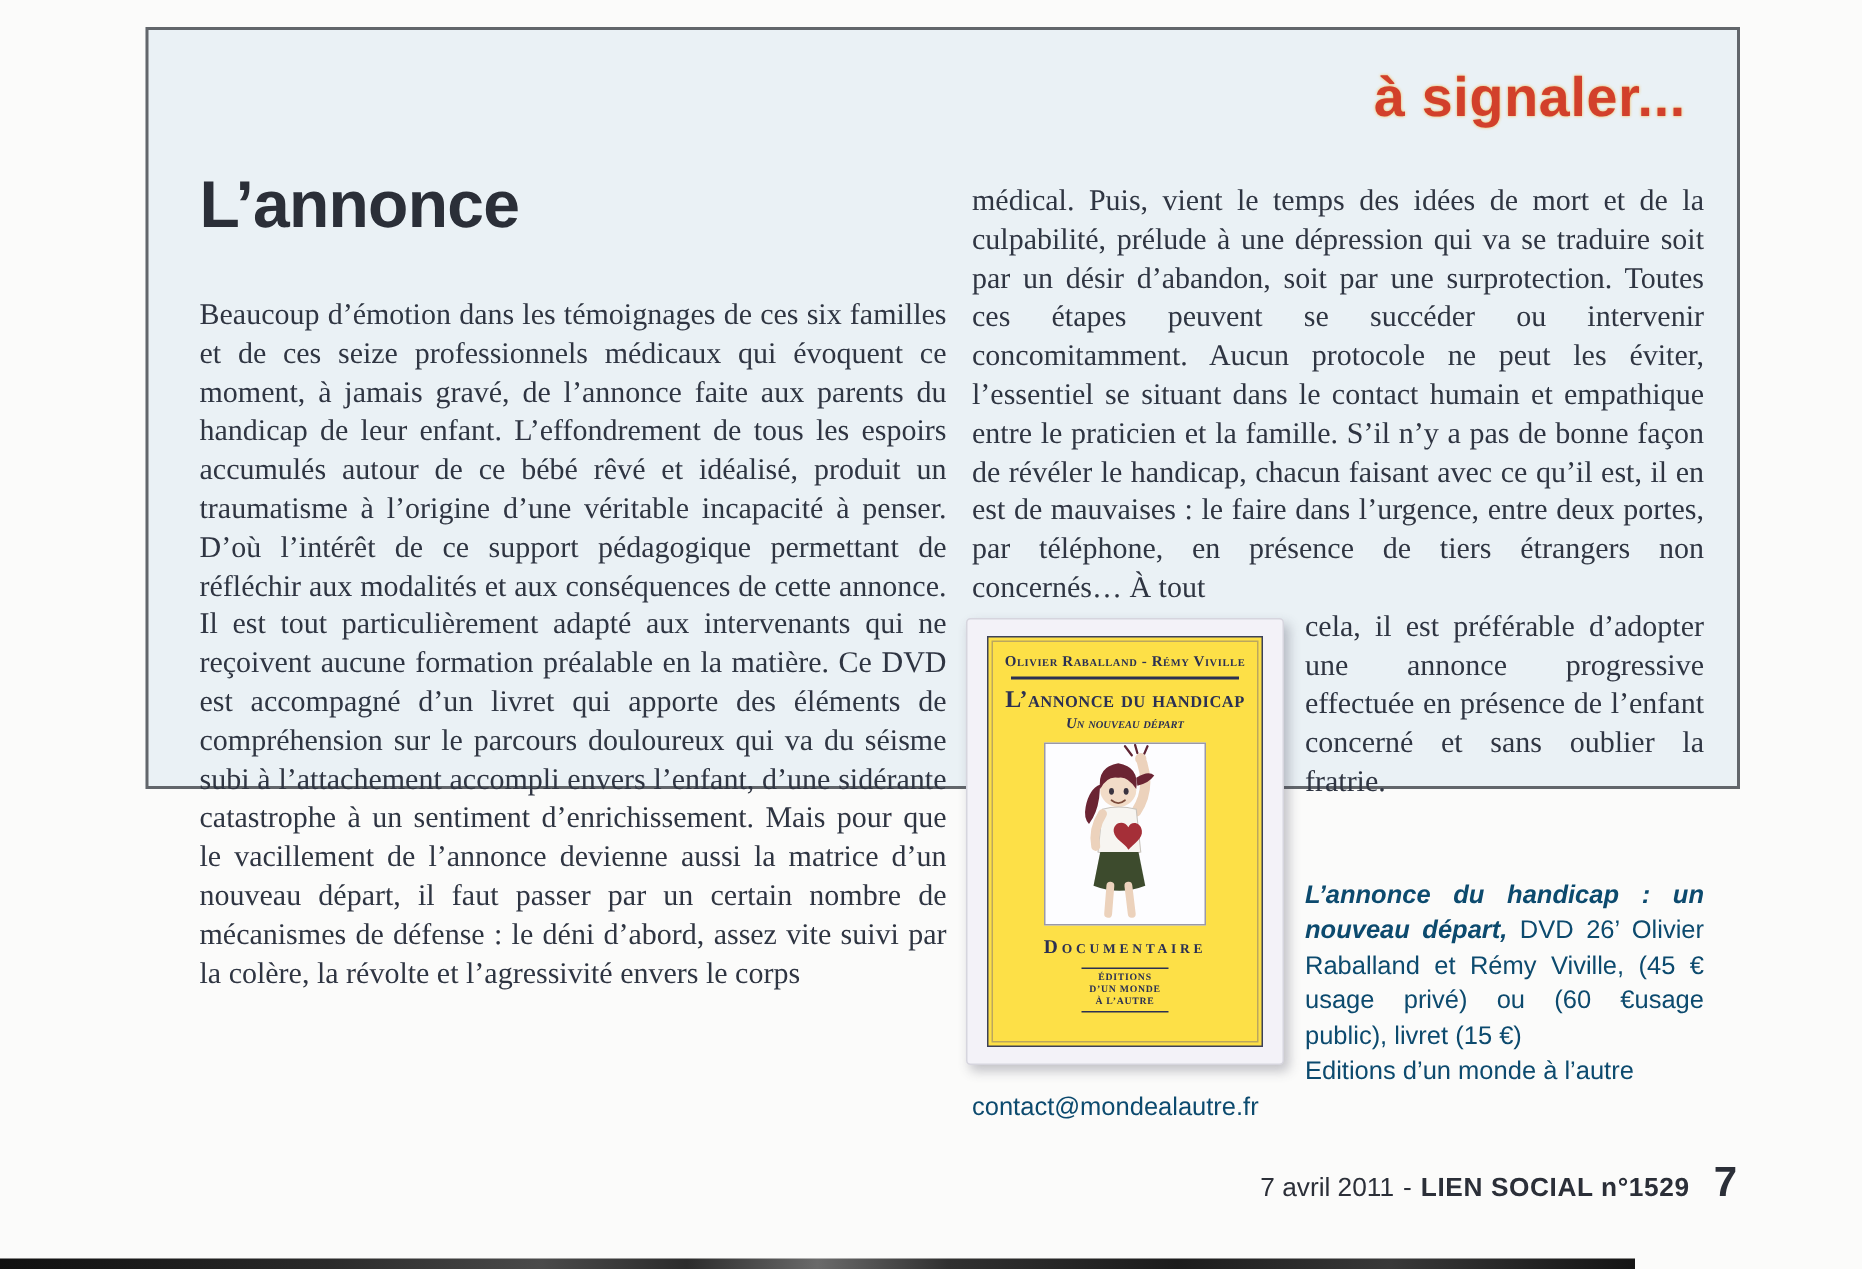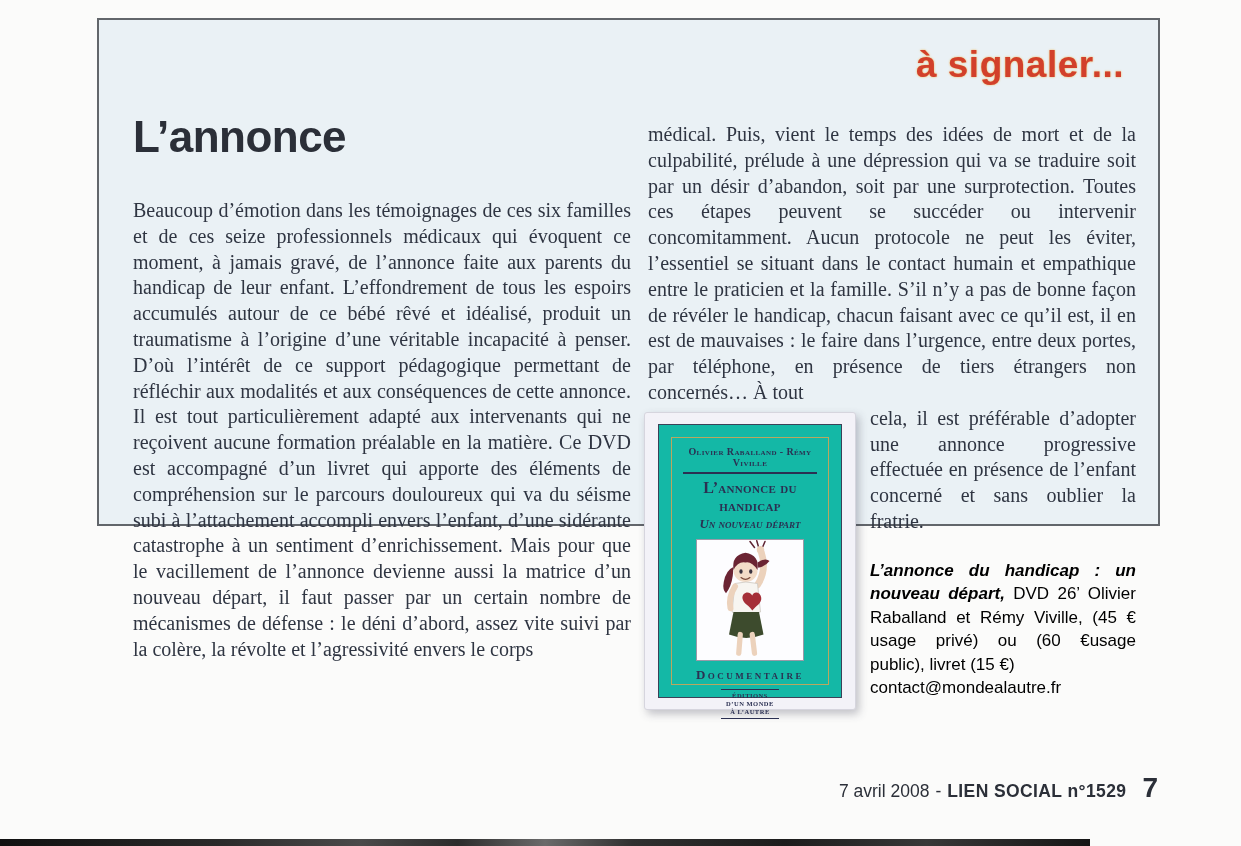--- a/index.html
+++ b/index.html
@@ -33,41 +33,41 @@
   }
   .wrap-zone{margin-top:0;}
   
   .dvd-float{
     float:left;width:212px;height:298px;
     margin:6px 14px 14px -4px;
     background:#f3f2f8;border:1px solid #d6d5de;border-radius:3px;
     box-shadow:3px 4px 8px rgba(60,60,80,.3);
     box-sizing:border-box;padding:11px 13px;
   }
-  .cover-frame{width:100%;height:100%;box-sizing:border-box;border:1px solid #3c4158;padding:12px;background:#14b8a6;}
+  .cover-frame{width:100%;height:100%;box-sizing:border-box;border:1px solid #3c4158;padding:2px;background:#fde047;}
   .cover-frame-inner{
     width:100%;height:100%;box-sizing:border-box;border:1px solid #bba75f;
     text-align:center;font-family:"Liberation Serif","DejaVu Serif",serif;color:#2b3052;
     display:flex;flex-direction:column;align-items:center;padding:8px 5px 6px;
   }
   .cover-authors{font-size:10px;font-weight:bold;font-variant:small-caps;letter-spacing:.4px;}
   .cover-rule{width:92%;border-top:2px solid #2b3052;margin:4px auto 5px;}
   .cover-title{font-size:16px;font-weight:bold;font-variant:small-caps;letter-spacing:.3px;}
-  .cover-subtitle{font-size:13px;font-weight:bold;font-style:italic;font-variant:small-caps;margin-top:1px;}
+  .cover-subtitle{font-size:10px;font-weight:bold;font-style:italic;font-variant:small-caps;margin-top:1px;}
   .cover-art{width:106px;height:120px;border:1px solid #9a99a8;background:#fdfdff;margin:7px auto 6px;}
   .cover-art svg{display:block;width:100%;height:100%;}
   .cover-genre{font-size:13px;font-weight:bold;font-variant:small-caps;letter-spacing:2.5px;}
   .cover-logo{
     margin-top:6px;font-size:6.5px;font-weight:bold;letter-spacing:.5px;line-height:8px;
     border-top:1px solid #2b3052;border-bottom:1px solid #2b3052;padding:2px 5px;
     text-transform:uppercase;
   }
   
   .caption{
-    margin-top:24px;font-size:17px;line-height:23.5px;color:#000000;
+    margin-top:50px;font-size:17px;line-height:23.5px;color:#0c4a6e;
     text-align:justify;
   }
   .caption .lead{font-weight:bold;font-style:italic;}
   .caption .line{display:block;text-align:left;}
   
   .footer{
     position:absolute;right:83px;top:772px;
     display:flex;align-items:baseline;gap:6px;
     font-size:17.5px;color:#2b2f38;
   }
@@ -134,27 +134,28 @@
               <div>à l’autre</div>
             </div>
           </div>
         </div>
       </figure>
 
       <p class="body-text">cela, il est préférable d’adopter une annonce progressive effectuée en présence de l’enfant concerné et sans oublier la fratrie.</p>
 
       <div class="caption">
         <span class="lead">L’annonce du handicap : un nouveau départ,</span><span> DVD 26’ Olivier Raballand et Rémy Viville, (45 € usage privé) ou (60 €usage public), livret (15 €)</span>
+        <span class="line">Editions d’un monde à l’autre</span>
         <span class="line">contact@mondealautre.fr</span>
       </div>
 
     </div>
   </div>
 </div>
 
 <div class="footer">
-  <span>7 avril 2008</span>
+  <span>7 avril 2011</span>
   <span>-</span>
   <span class="mag">LIEN SOCIAL n°1529</span>
   <span class="pagenum">7</span>
 </div>
 
 <div class="scan-strip"></div>
 
 </body></html>

